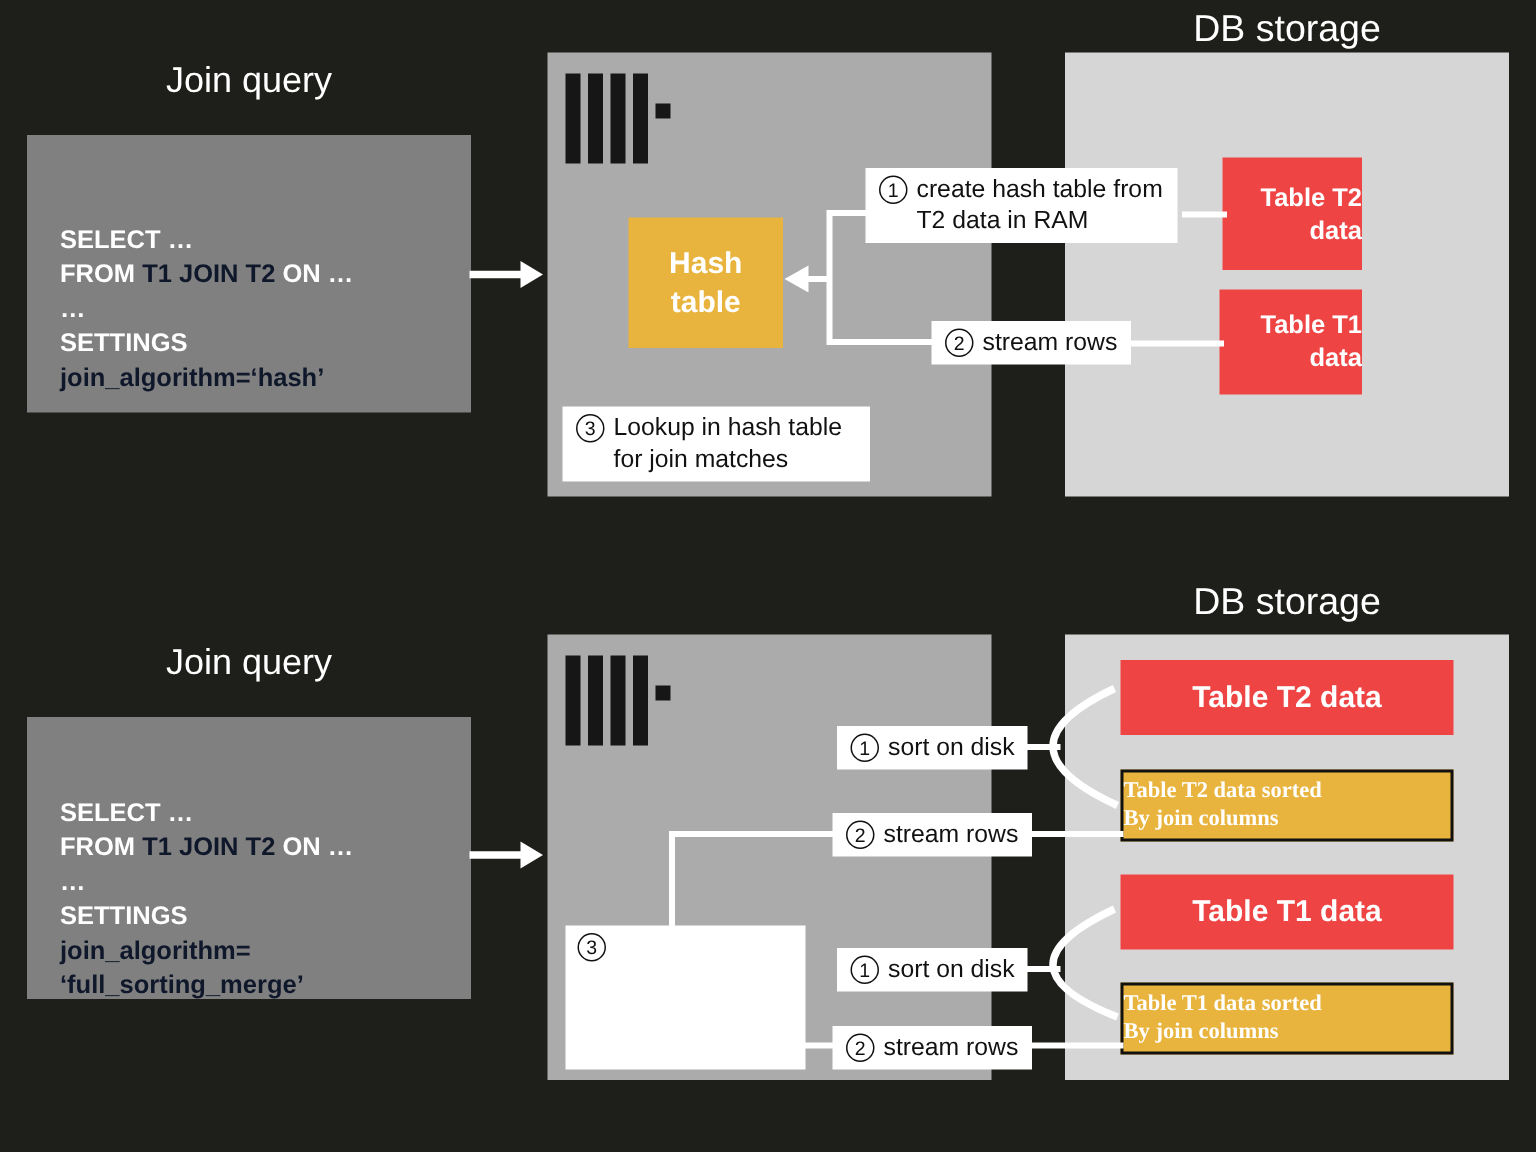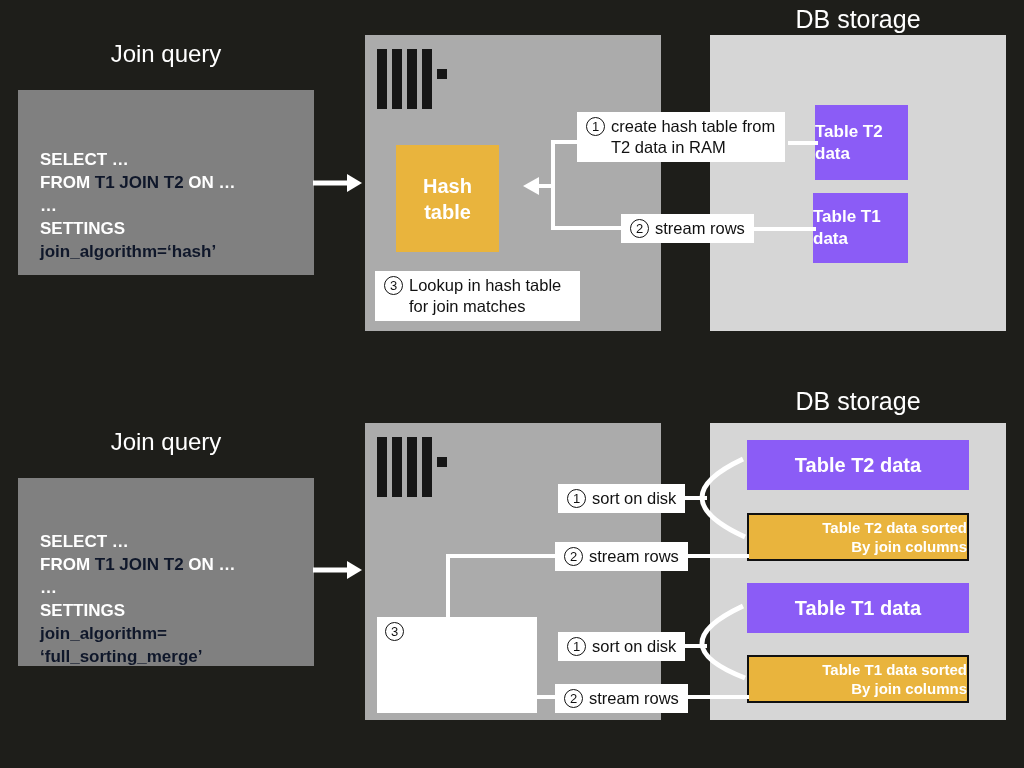--- a/index.html
+++ b/index.html
@@ -21,29 +21,29 @@
   .storage { position:absolute; background:#d6d6d6; z-index:1; }
   .chicon { position:absolute; display:flex; gap:5px; z-index:3; }
   .chicon .bar { width:10px; height:60px; background:#161616; }
   .chicon .sq  { width:10px; height:10px; background:#161616; margin-top:20px; }
   .hashbox {
     position:absolute; background:#e9b43d; color:#fff; font-weight:bold;
     font-size:20px; line-height:26px; display:flex; align-items:center;
     justify-content:center; text-align:center; padding:0 14px; z-index:2;
   }
   .tblbox {
-    position:absolute; background:#8b5cf6; color:#fff; font-weight:bold;
-    display:flex; align-items:center; justify-content:center; text-align:left;
+    position:absolute; background:#ef4444; color:#fff; font-weight:bold;
+    display:flex; align-items:center; justify-content:center; text-align:right;
     font-size:17px; line-height:22px; z-index:2;
   }
   .tblbox.wide { font-size:20px; }
   .sorted {
     position:absolute; background:#e9b43d; border:2px solid #111; color:#fff;
-    font-weight:bold; display:flex; flex-direction:column; align-items:flex-end;
-    justify-content:center; text-align:center; font-size:15px; line-height:19px; z-index:2;
+    font-weight:bold; display:flex; flex-direction:column; align-items:flex-start;
+    justify-content:center; text-align:center; font-size:15px; line-height:19px; z-index:2;font-family:Liberation Serif, serif;
   }
   .label {
     position:absolute; background:#fff; color:#111; display:flex;
     align-items:flex-start; gap:6px; padding:4px 9px;
     font-size:16.5px; line-height:21px; z-index:6;
   }
   .label .txt { }
   .circ {
     flex:0 0 auto; width:19px; height:19px; border:1.6px solid #111;
     border-radius:50%; display:flex; align-items:center; justify-content:center;
@@ -97,21 +97,21 @@
   </div>
 
   <div class="server" style="left:365px; top:35px; width:296px; height:296px;"></div>
   <div class="chicon" style="left:377px; top:49px;">
     <div class="bar"></div>
       <div class="bar"></div>
       <div class="bar"></div>
       <div class="bar"></div>
       <div class="sq"></div>
   </div>
-  <div class="hashbox" style="left:396px; top:145px; width:103px; height:107px;">Hash table</div>
+  <div class="hashbox" style="left:419px; top:145px; width:103px; height:87px;">Hash table</div>
 
   <div class="label" style="left:577px; top:112px; width:208px;">
     <span class="circ">1</span>
     <span class="txt">create hash table from T2 data in RAM</span>
   </div>
   <div class="label" style="left:621px; top:214px;">
     <span class="circ">2</span>
     <span class="txt">stream rows</span>
   </div>
   <div class="label" style="left:375px; top:271px; width:205px;">

